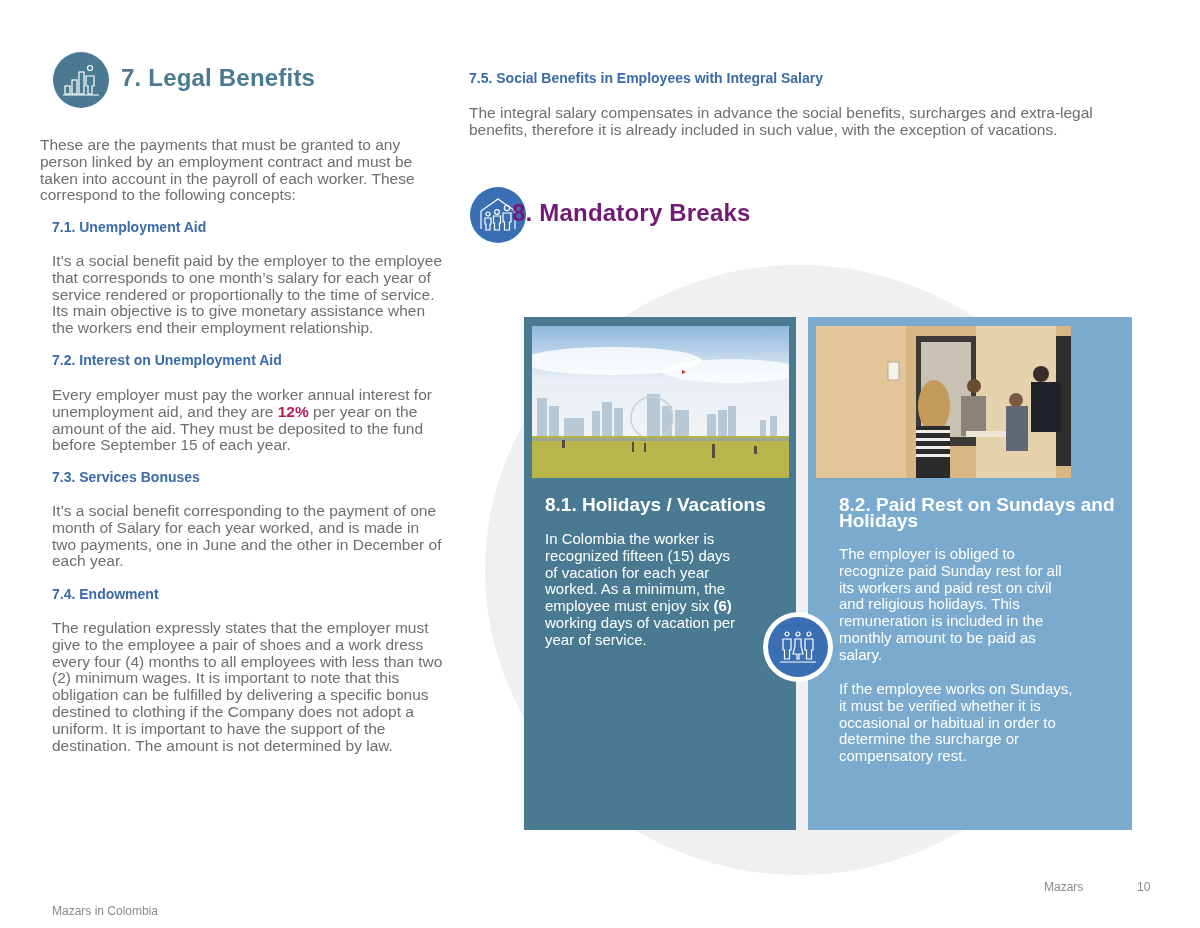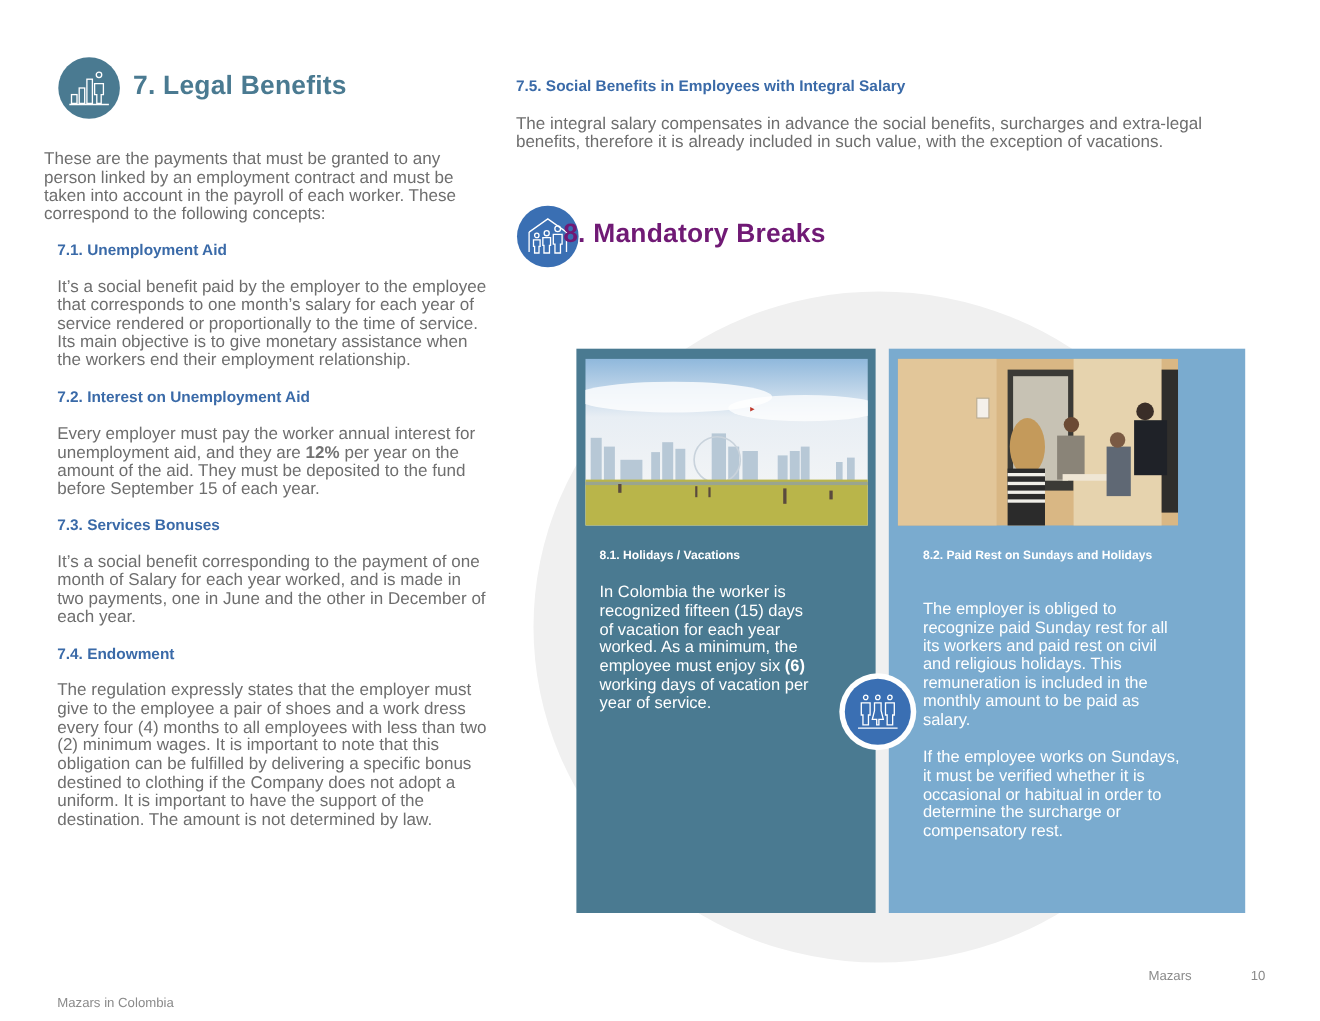--- a/index.html
+++ b/index.html
@@ -23,21 +23,21 @@
   }
   #h7 { left: 121px; top: 64px; color: #4a7a91; }
   #h8 { left: 512px; top: 199px; color: #701a75; }
 
   .body-text {
     position: absolute; font-size: 15.5px; line-height: 16.8px; color: #6e6e6e;
   }
   .h2 {
     position: absolute; font-size: 14px; font-weight: bold; color: #3a6aa8;
   }
-  .hl { color: #737373; font-weight: bold; }
+  .hl { color: #be185d; font-weight: bold; }
 
   #intro7 { left: 40px; top: 137px; width: 385px; }
   #h71 { left: 52px; top: 219px; }
   #p71 { left: 52px; top: 253px; width: 392px; }
   #h72 { left: 52px; top: 352px; }
   #p72 { left: 52px; top: 387px; width: 385px; }
   #h73 { left: 52px; top: 469px; }
   #p73 { left: 52px; top: 503px; width: 392px; }
   #h74 { left: 52px; top: 586px; }
   #p74 { left: 52px; top: 620px; width: 392px; }
@@ -50,21 +50,21 @@
     position: absolute; left: 485px; top: 265px; width: 628px; height: 610px;
     border-radius: 50%; background: #f0f0f0;
   }
   .panel { position: absolute; top: 317px; height: 513px; }
   #panel1 { left: 524px; width: 272px; background: #4a7a91; }
   #panel2 { left: 808px; width: 324px; background: #7aabcf; }
   .photo { position: absolute; top: 9px; left: 8px; width: 257px; height: 152px; overflow: hidden; }
   #panel2 .photo { left: 8px; width: 262px; }
   .panel-title {
     position: absolute; left: 21px; top: 180px; right: 10px;
-    color: #ffffff; font-weight: bold; font-size: 11px; line-height: 16px;
+    color: #ffffff; font-weight: bold; font-size: 19px; line-height: 16px;
   }
   #panel2 .panel-title { left: 31px; }
   .panel-text {
     position: absolute; color: #ffffff; font-size: 15px; line-height: 16.8px;
   }
   #p81 { left: 21px; top: 214px; width: 200px; }
   #p82a { left: 31px; top: 229px; width: 225px; }
   #p82b { left: 31px; top: 364px; width: 235px; }
 
   #center-badge {

